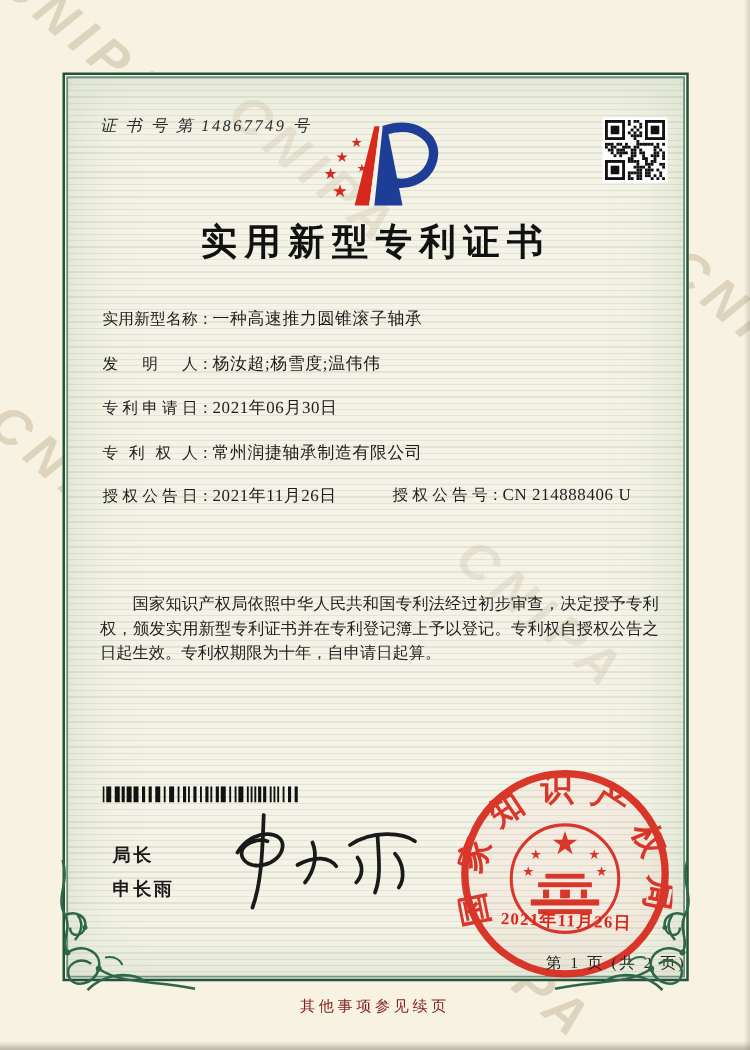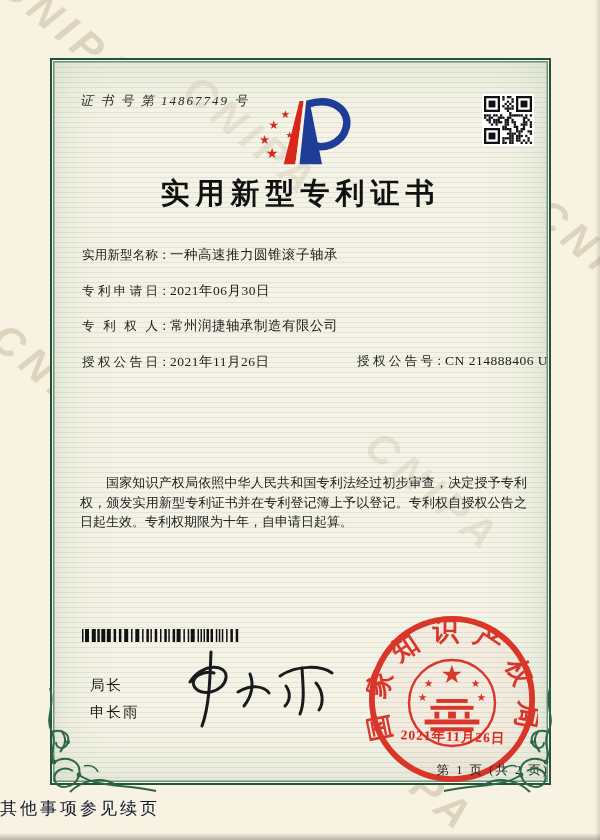--- a/index.html
+++ b/index.html
@@ -36,43 +36,43 @@
   .qr   { position:absolute; left:430px; top:34px; background:#fff; padding:2px; }
 
   .title { position:absolute; left:0; top:114px; width:100%; text-align:center;
            font-size:29px; font-weight:bold; letter-spacing:6px; color:#111; }
 
   .rows { position:absolute; left:30px; top:186px; width:445px; font-size:13.5px; color:#1c1c1c; }
   .row  { position:relative; height:35.6px; white-space:nowrap;font-family:Liberation Serif, serif; }
   .f-label { display:inline-block; width:76px; font-size:12.5px; text-align:justify; text-align-last:justify; vertical-align:baseline; }
   .colon { display:inline-block; width:12px; font-size:12.5px; }
   .f-value { font-size:13.5px; letter-spacing:0.5px; }
-  .pair2 { position:absolute; left:232px; top:0;margin-left:43px; }
+  .pair2 { position:absolute; left:232px; top:0; }
 
   .body-text { position:absolute; left:28px; top:413px; width:447px;
                font-size:13px; line-height:19.5px; text-align:justify; color:#222; }
   .body-text p { text-indent:2em; }
 
   .barcode { position:absolute; left:30px; top:569px; }
 
   .signer { position:absolute; left:38px; top:612px;
             font-family:"Liberation Sans","DejaVu Sans",sans-serif;
-            font-weight:normal; font-size:14.5px; color:#1b1b1b; line-height:27px; letter-spacing:2px; }
+            font-weight:bold; font-size:14.5px; color:#1b1b1b; line-height:27px; letter-spacing:2px; }
   .signature { position:absolute; left:122px; top:586px; }
 
   .seal { position:absolute; left:314px; top:553px; opacity:0.93; mix-blend-mode:multiply; }
   .seal-date { position:absolute; left:316px; top:668px; width:170px; text-align:center;
                color:#d8271c; font-weight:bold; font-size:13.5px; letter-spacing:1px;
                transform:rotate(2deg); z-index:7; }
 
   .page-no { position:absolute; left:0; top:702px; width:100%; text-align:right;
              font-size:12.5px; letter-spacing:2px; color:#222; }
 
-  .note { position:absolute; left:0; top:797px; width:100%; text-align:left;
-          font-size:17px; letter-spacing:3px; color:#0f172a; z-index:3; }
+  .note { position:absolute; left:0; top:797px; width:100%; text-align:center;
+          font-size:12px; letter-spacing:3px; color:#7f1d1d; z-index:3; }
 
   .bottom-edge { position:absolute; left:0; bottom:0; width:100%; height:7px;
                  background:linear-gradient(rgba(0,0,0,0), rgba(110,104,92,0.45)); z-index:8; }
   .right-edge { position:absolute; right:0; top:0; height:100%; width:5px;
                 background:linear-gradient(to right, rgba(0,0,0,0), rgba(120,112,98,0.25)); z-index:8; }
 </style>
 </head>
 <body>
 
 <div class="page">
@@ -241,20 +241,23 @@
           <rect x="4.9523809523809526" y="39.61904761904762" width="7.428571428571429" height="7.428571428571429" fill="#111"></rect>
         </svg>
 
       <div class="title">实用新型专利证书</div>
 
       <div class="rows">
         <div class="row">
           <span class="f-label">实用新型名称</span><span class="colon">：</span><span class="f-value">一种高速推力圆锥滚子轴承</span>
         </div>
         <div class="row">
+          <span class="f-label">发明人</span><span class="colon">：</span><span class="f-value">杨汝超;杨雪度;温伟伟</span>
+        </div>
+        <div class="row">
           <span class="f-label">专利申请日</span><span class="colon">：</span><span class="f-value">2021年06月30日</span>
         </div>
         <div class="row">
           <span class="f-label">专利权人</span><span class="colon">：</span><span class="f-value">常州润捷轴承制造有限公司</span>
         </div>
         <div class="row">
           <span class="f-label">授权公告日</span><span class="colon">：</span><span class="f-value">2021年11月26日</span>
           <span class="pair2">
             <span class="f-label">授权公告号</span><span class="colon">：</span><span class="f-value">CN 214888406 U</span>
           </span>

